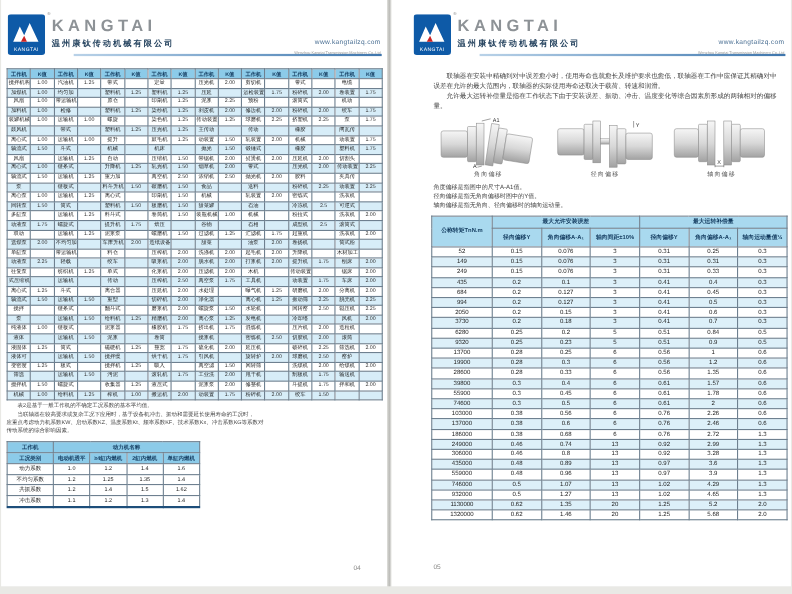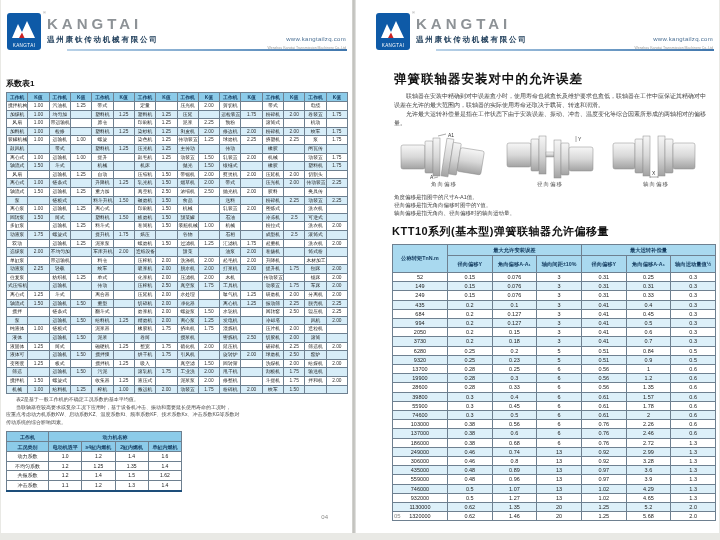--- a/index.html
+++ b/index.html
@@ -94,21 +94,20 @@
         <div class="brand-en">KANGTAI</div>
         <div class="brand-cn">温州康钛传动机械有限公司</div>
       </div>
       <div class="site">
         <div class="site-url">www.kangtailzq.com</div>
         <div class="site-sub">Wenzhou Kangtai Transmission Machinery Co.,Ltd</div>
       </div>
       <div class="hdr-rule"></div>
     </div>
 
-    <div class="t1-title">系数表1</div>
     <table id="table1">
       <thead>
           <tr id="t1-head">
             <th>工作机</th>
             <th>K值</th>
             <th>工作机</th>
             <th>K值</th>
             <th>工作机</th>
             <th>K值</th>
             <th>工作机</th>
@@ -819,21 +818,20 @@
         <div class="brand-en">KANGTAI</div>
         <div class="brand-cn">温州康钛传动机械有限公司</div>
       </div>
       <div class="site">
         <div class="site-url">www.kangtailzq.com</div>
         <div class="site-sub">Wenzhou Kangtai Transmission Machinery Co.,Ltd</div>
       </div>
       <div class="hdr-rule" style="left:80px"></div>
     </div>
 
-    <div class="r-title1">弹簧联轴器安装对中的允许误差</div>
     <div id="p1-lines">
         <div>联轴器在安装中精确到对中误差愈小时，使用寿命也就愈长及维护要求也愈低，联轴器在工作中应保证其精确对中</div>
         <div>误差在允许的最大范围内，联轴器的实际使用寿命还取决于载荷、转速和润滑。</div>
         <div>允许最大运转补偿量是指在工作状态下由于安装误差、振动、冲击、温度变化等综合因素所形成的两轴相对的偏移量。</div>
       </div>
 
     <div class="diagrams">
       <div class="diagram">
         <svg viewBox="0 0 92 46">
           <defs>
@@ -900,21 +898,20 @@
         <div class="diag-cap">轴向偏移</div>
       </div>
     </div>
 
     <div id="notes-lines">
         <div>角度偏移是指图中的尺寸A-A1值。</div>
         <div>径向偏移是指无角向偏移时图中的Y值。</div>
         <div>轴向偏移是指无角向、径向偏移时的轴向运动量。</div>
       </div>
 
-    <div class="r-title2">KTT10系列(基本型)弹簧联轴器允许偏移量</div>
 
     <table id="ktt">
       <colgroup>
           <col class="c0">
           <col>
           <col>
           <col>
           <col>
           <col>
           <col>

